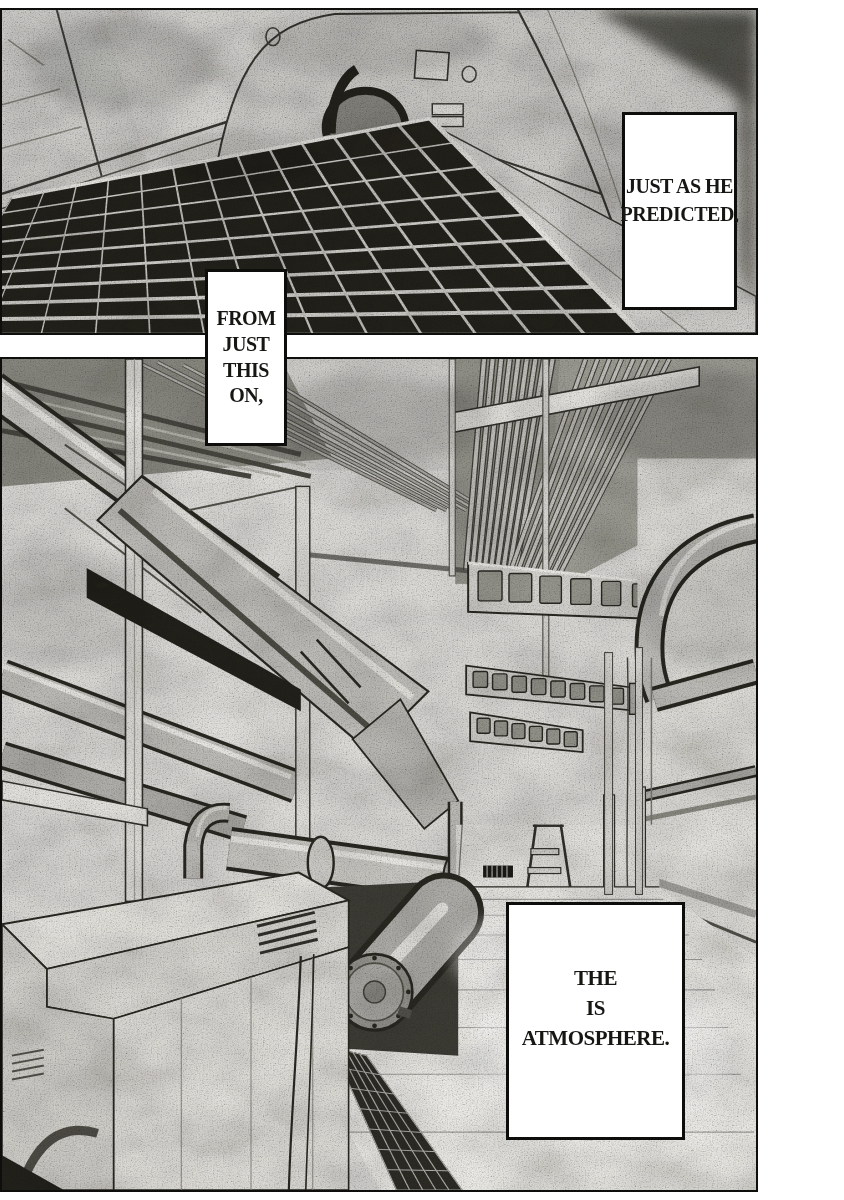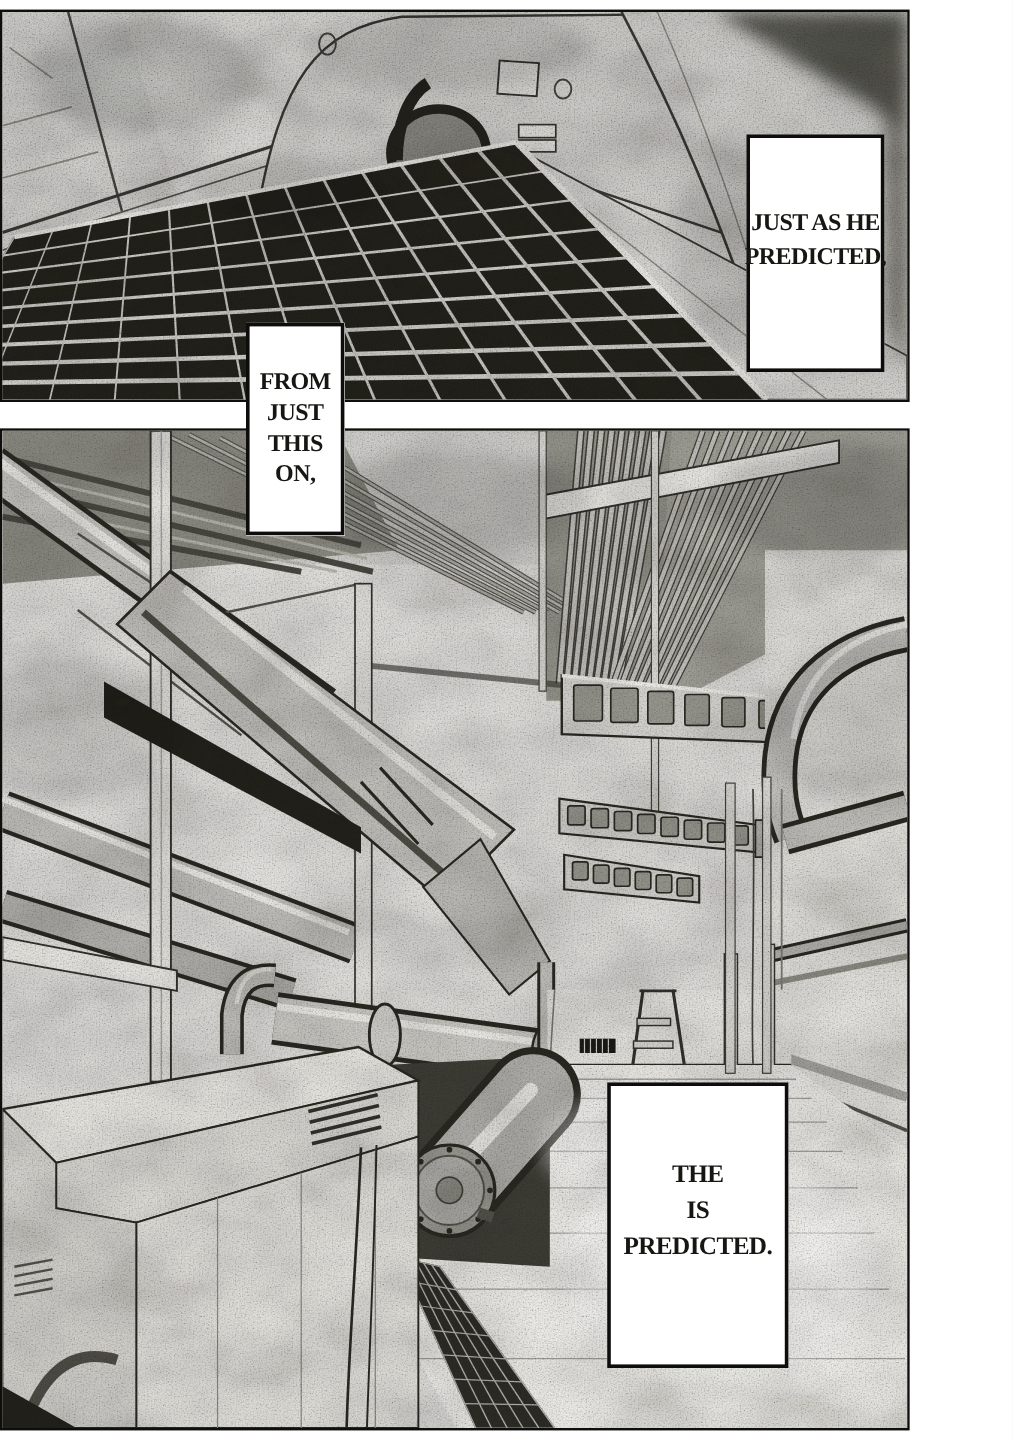--- a/index.html
+++ b/index.html
@@ -8,21 +8,21 @@
   .panel{position:absolute;left:0;background:#e0dfdc;border:2px solid #0e0e0c;box-sizing:border-box;}
   .panel svg{display:block;width:100%;height:100%;}
   #panel-top{top:8px;width:758px;height:327px;}
   #panel-bottom{top:357px;width:758px;height:835px;}
   .caption{position:absolute;background:#ffffff;border:3px solid #0d0d0b;z-index:5;
            display:flex;flex-direction:column;align-items:center;justify-content:center;
            text-align:center;font-weight:bold;color:#161612;}
   .caption .cap-line{white-space:nowrap;}
   #caption-predicted{left:622px;top:112px;width:115px;height:198px;font-size:20px;line-height:1.38;padding-bottom:20px;box-sizing:border-box;letter-spacing:-0.5px;text-align:center;}
   #caption-floor{left:205px;top:269px;width:76px;height:171px;font-size:20px;line-height:1.28;letter-spacing:-0.5px;}
-  #caption-atmosphere{left:506px;top:902px;width:151px;height:238px;font-size:21px;line-height:1.42;padding-bottom:24px;box-sizing:border-box;letter-spacing:-0.5px;}
+  #caption-atmosphere{left:506px;top:902px;width:179px;height:238px;font-size:21px;line-height:1.42;padding-bottom:24px;box-sizing:border-box;letter-spacing:-0.5px;}
 </style>
 </head>
 <body>
 
 <div class="panel" id="panel-top">
 <svg viewBox="0 0 757 327" preserveAspectRatio="none">
   <defs>
     <filter id="speck" x="0%" y="0%" width="100%" height="100%">
       <feTurbulence type="fractalNoise" baseFrequency="0.8" numOctaves="2" seed="3" stitchTiles="stitch" result="t"></feTurbulence>
       <feColorMatrix in="t" type="luminanceToAlpha" result="a"></feColorMatrix>
@@ -402,14 +402,14 @@
 <div class="caption" id="caption-floor">
   <div class="cap-line">FROM</div>
   <div class="cap-line">JUST</div>
   <div class="cap-line">THIS</div>
   <div class="cap-line">ON,</div>
 </div>
 
 <div class="caption" id="caption-atmosphere">
   <div class="cap-line">THE</div>
   <div class="cap-line">IS</div>
-  <div class="cap-line">PREDICTED.</div>
+  <div class="cap-line">ATMOSPHERE.</div>
 </div>
 
 </body></html>

